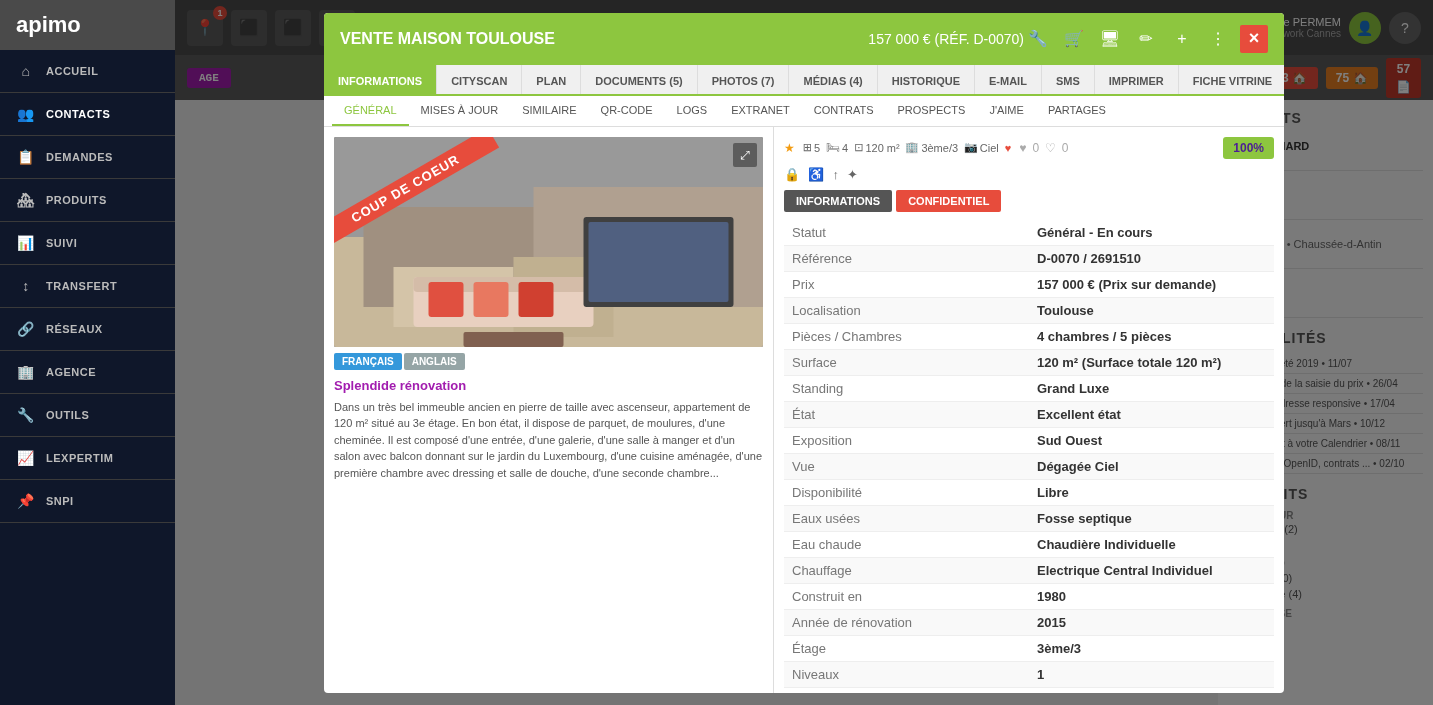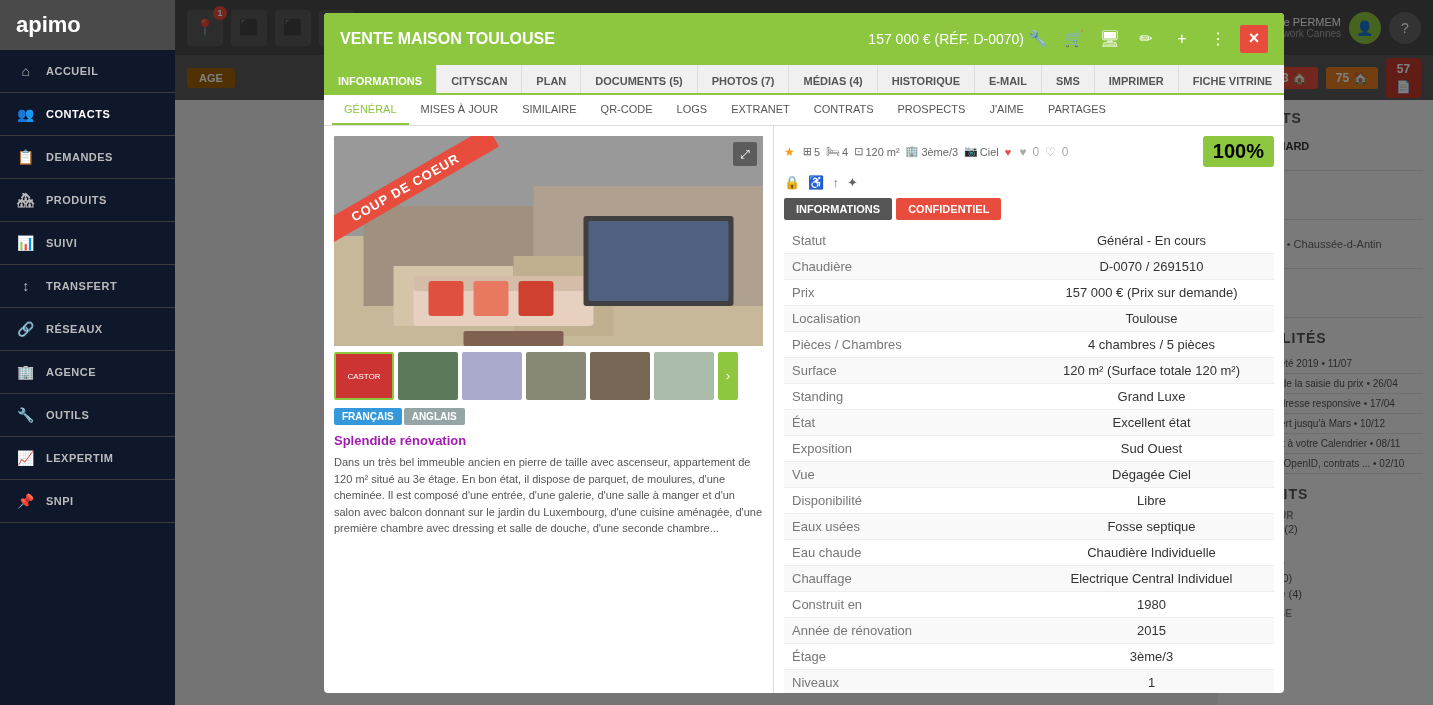--- a/index.html
+++ b/index.html
@@ -56,21 +56,21 @@
 
     
     .statsbar {
       position: fixed; left: 175px; top: 55px; right: 0; height: 45px;
       background: #5a5a5a; display: flex; align-items: center; padding: 0 12px; gap: 8px;
     }
     .stat-btn {
       padding: 4px 12px; border-radius: 3px; font-size: 11px; font-weight: bold;
       cursor: pointer; color: white;
     }
-    .stat-btn.green { background: #a16207; }
+    .stat-btn.green { background: #a21caf; font-family: Liberation Mono, monospace; }
     .statsbar-spacer { flex: 1; }
     .stat-counter {
       display: flex; align-items: center; gap: 4px; background: #e74c3c;
       color: white; padding: 4px 10px; border-radius: 3px; font-size: 12px; font-weight: bold;
     }
     .stat-counter.orange { background: #e67e22; }
     .stat-counter.red2 { background: #c0392b; flex-direction: column; }
 
     
     .main-content {
@@ -189,21 +189,21 @@
 
     
     .detail-header-row {
       display: flex; align-items: center; gap: 8px; margin-bottom: 8px;
     }
     .stars { display: flex; gap: 2px; color: #f39c12; }
     .prop-icons { display: flex; gap: 6px; align-items: center; color: #666; font-size: 11px; }
     .prop-icon-item { display: flex; align-items: center; gap: 2px; }
     .heart-row { display: flex; align-items: center; gap: 6px; color: #aaa; font-size: 12px; }
     .percent-badge {
-      background: #8dc63f; color: #000000; font-size: 20px; font-weight: bold;
+      background: #8dc63f; color: #4c1d95; font-size: 12px; font-weight: bold;
       padding: 4px 10px; border-radius: 3px; margin-left: auto;
     }
 
     .info-tabs-row {
       display: flex; gap: 4px; margin-bottom: 8px; align-items: center;
     }
     .info-tab-active {
       background: #555; color: white; padding: 5px 12px; font-size: 11px;
       font-weight: bold; border-radius: 2px;
     }
@@ -211,21 +211,21 @@
       background: #e74c3c; color: white; padding: 5px 12px; font-size: 11px;
       font-weight: bold; border-radius: 2px;
     }
 
     .detail-table { width: 100%; border-collapse: collapse; }
     .detail-table tr:nth-child(even) { background: #f9f9f9; }
     .detail-table td {
       padding: 5px 8px; font-size: 13px; color: #555; border-bottom: 1px solid #eee;
     }
     .detail-table td:first-child { color: #777; width: 50%; }
-    .detail-table td:last-child { text-align: center; color: #333; font-weight: normal; }
+    .detail-table td:last-child { text-align: left; color: #333; font-weight: bold; }
   </style>
 </head>
 <body>
 
 <div class="sidebar">
   <div class="sidebar-logo">
     <span class="logo-text">
       <span>apimo</span>
     </span>
   </div>
@@ -438,41 +438,20 @@
 
             <rect x="250" y="80" width="150" height="90" rx="3" fill="#404040"></rect>
             <rect x="255" y="85" width="140" height="80" rx="2" fill="#506080"></rect>
           </svg>
           <div style="position:absolute;top:0;left:0;width:100%;height:100%;overflow:hidden;">
             <div class="coup-de-coeur">COUP DE COEUR</div>
           </div>
           <div class="expand-icon">⤢</div>
         </div>
 
-        <div class="thumbnails">
-          <div class="thumb" style="border:2px solid #8dc63f">
-            <div style="width:100%;height:100%;background:#cc3333;display:flex;align-items:center;justify-content:center;color:white;font-size:8px">CASTOR</div>
-          </div>
-          <div class="thumb">
-            <div style="width:100%;height:100%;background:#5a7a5a"></div>
-          </div>
-          <div class="thumb">
-            <div style="width:100%;height:100%;background:#aaaacc"></div>
-          </div>
-          <div class="thumb">
-            <div style="width:100%;height:100%;background:#888877"></div>
-          </div>
-          <div class="thumb">
-            <div style="width:100%;height:100%;background:#776655"></div>
-          </div>
-          <div class="thumb">
-            <div style="width:100%;height:100%;background:#aabbaa"></div>
-          </div>
-          <div class="thumb-nav">›</div>
-        </div>
 
         <div class="lang-badges">
           <span class="lang-badge fr">FRANÇAIS</span>
           <span class="lang-badge en">ANGLAIS</span>
         </div>
 
         <div class="desc-title">Splendide rénovation</div>
         <div class="desc-text">Dans un très bel immeuble ancien en pierre de taille avec ascenseur, appartement de 120 m² situé au 3e étage. En bon état, il dispose de parquet, de moulures, d'une cheminée. Il est composé d'une entrée, d'une galerie, d'une salle à manger et d'un salon avec balcon donnant sur le jardin du Luxembourg, d'une cuisine aménagée, d'une première chambre avec dressing et salle de douche, d'une seconde chambre...</div>
       </div>
 
@@ -524,21 +503,21 @@
           <span class="info-tab-confidential">CONFIDENTIEL</span>
         </div>
 
         <table class="detail-table">
           <tbody id="details-tbody">
           <tr>
                 <td>Statut</td>
                 <td>Général - En cours</td>
               </tr>
               <tr>
-                <td>Chaudière</td>
+                <td>Référence</td>
                 <td>D-0070 / 2691510</td>
               </tr>
               <tr>
                 <td>Prix</td>
                 <td>157 000 € (Prix sur demande)</td>
               </tr>
               <tr>
                 <td>Localisation</td>
                 <td>Toulouse</td>
               </tr>

